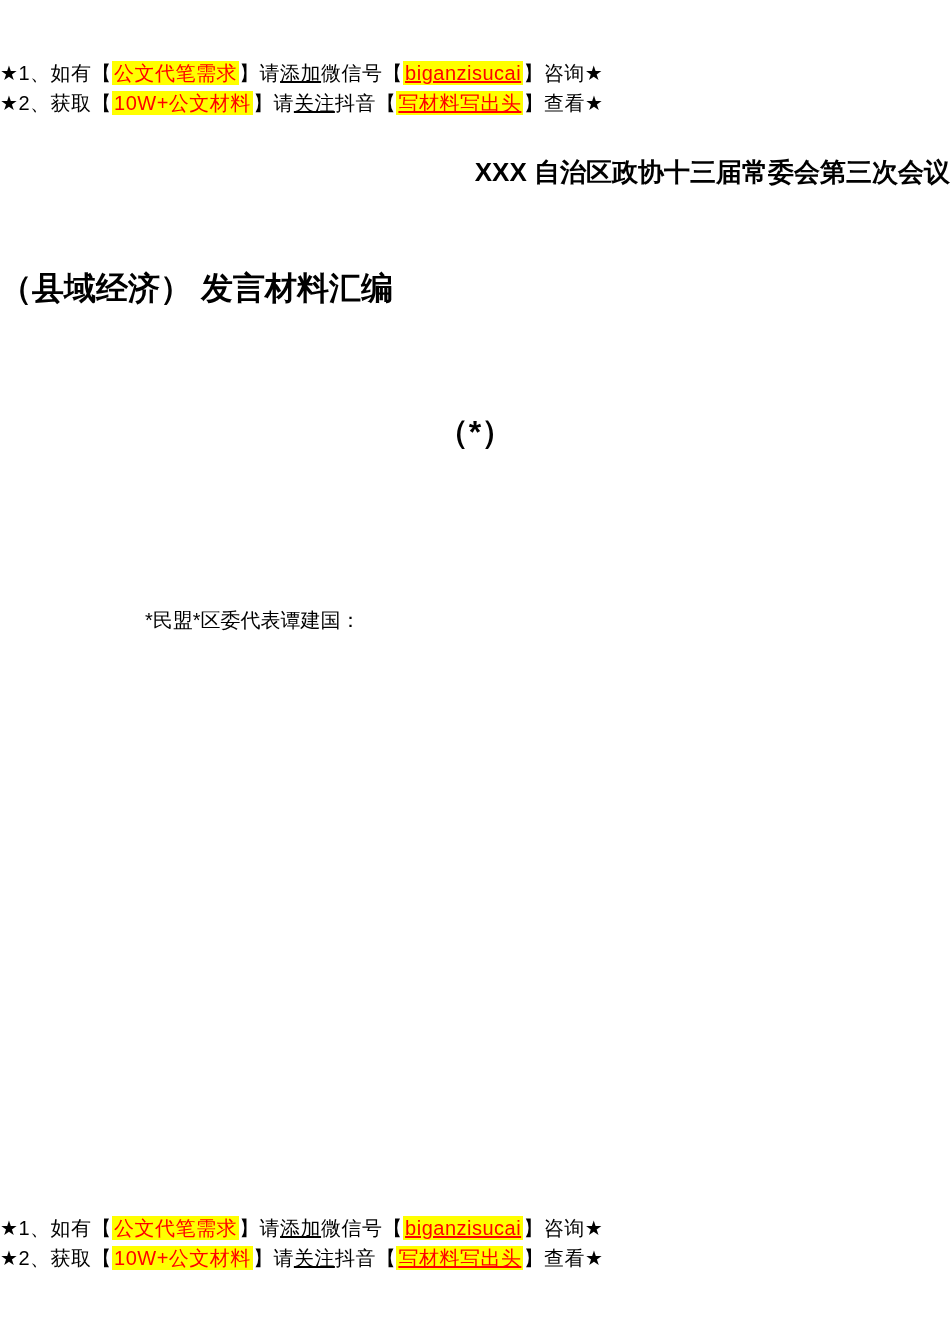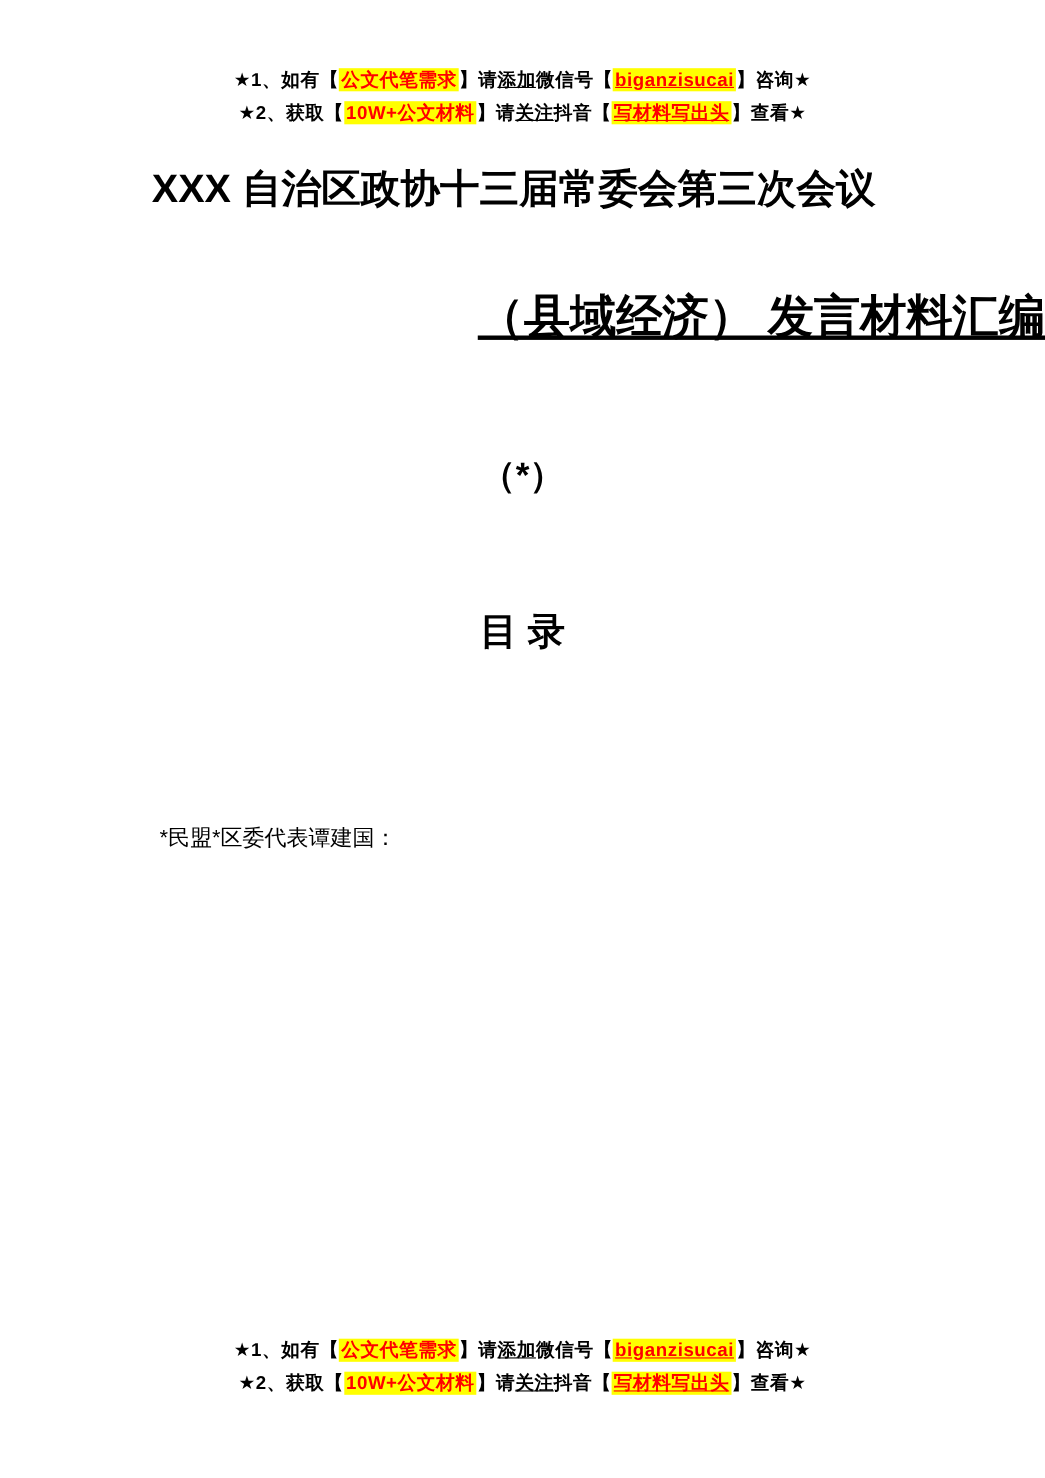--- a/index.html
+++ b/index.html
@@ -12,56 +12,55 @@
     width: 950px;
     height: 1344px;
     margin: 0 auto;
     background: #ffffff;
     color: #000000;
     font-family: "Liberation Sans", "DejaVu Sans", sans-serif;
     overflow: hidden;
   }
   
   .notice {
-    text-align: center;
-    font-weight: bold;
-    font-size: 17px;
+    text-align: left;
+    font-weight: normal;
+    font-size: 20px;
     line-height: 30px;
     letter-spacing: 0.5px;
     white-space: nowrap;
   }
   .notice-header { padding-top: 58px; }
   .notice-footer {
     position: absolute;
     left: 0;
     right: 0;
     bottom: 71px;
   }
   .notice p { margin: 0; }
   .hl {
     background: #ffff00;
     color: #ff0000;
     padding: 1px 2px;
   }
   .ul { text-decoration: underline; }
   
   .doc-title {
-    margin: 33px 16px 0 0;
-    text-align: center;
+    margin: 33px 0 0 0;
+    text-align: right;
     font-weight: bold;
-    font-size: 36px;
+    font-size: 26px;
     line-height: 42px;
   }
   .doc-subtitle {
     margin: 75px 0 0 0;
-    text-align: right;
+    text-align: left;
     font-weight: bold;
-    font-size: 42px;
+    font-size: 32px;
     line-height: 40px;
-    text-decoration: underline;
   }
   .doc-marker {
     margin: 104px 0 0 0;
     text-align: center;
     font-weight: bold;
     font-size: 32px;
     line-height: 40px;
   }
   .toc-heading {
     margin: 102px 0 0 0;
@@ -95,21 +94,20 @@
     </p>
     <p>
       <span>★2、获取【</span><span class="hl">10W+公文材料</span><span>】请</span><span class="ul">关注</span><span>抖音【</span><span class="hl ul">写材料写出头</span><span>】查看★</span>
     </p>
   </div>
 
   <h1 class="doc-title">XXX 自治区政协十三届常委会第三次会议</h1>
   <h2 class="doc-subtitle">（县域经济） 发言材料汇编</h2>
   <p class="doc-marker">（*）</p>
 
-  <h3 class="toc-heading">目 录</h3>
 
   <div class="toc-list">
     <p class="toc-speaker">*民盟*区委代表谭建国：</p>
 
 
   </div>
 
   <div class="notice notice-footer">
     <p>
       <span>★1、如有【</span><span class="hl">公文代笔需求</span><span>】请</span><span class="ul">添加</span><span>微信号【</span><span class="hl ul">biganzisucai</span><span>】咨询★</span>

